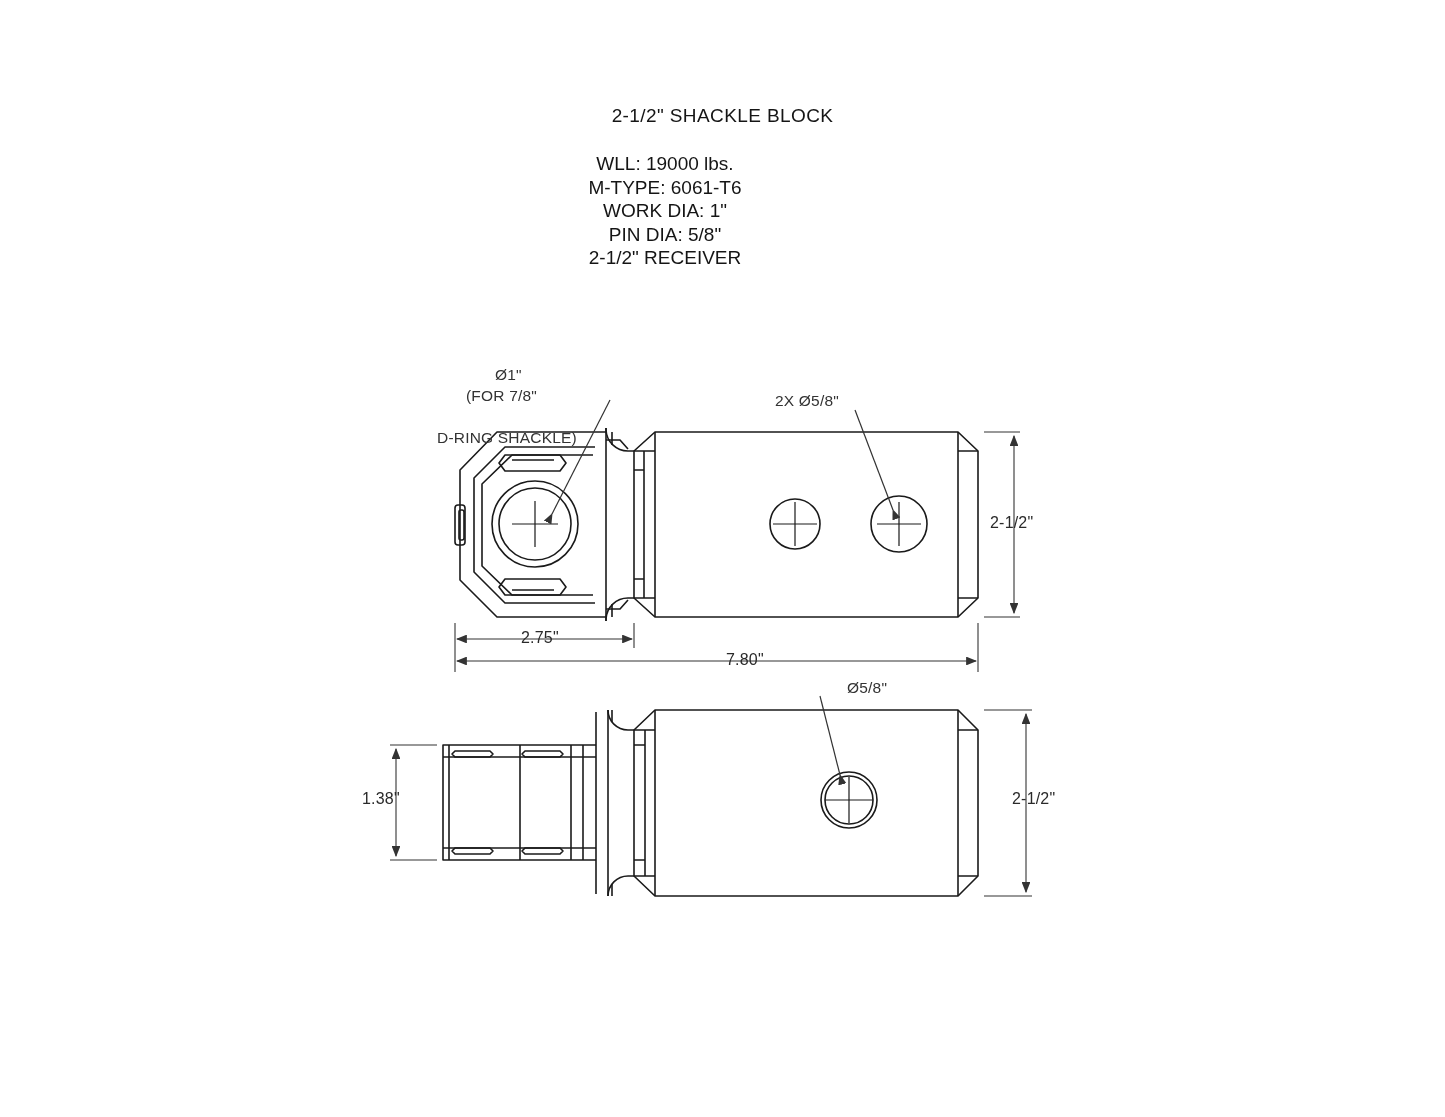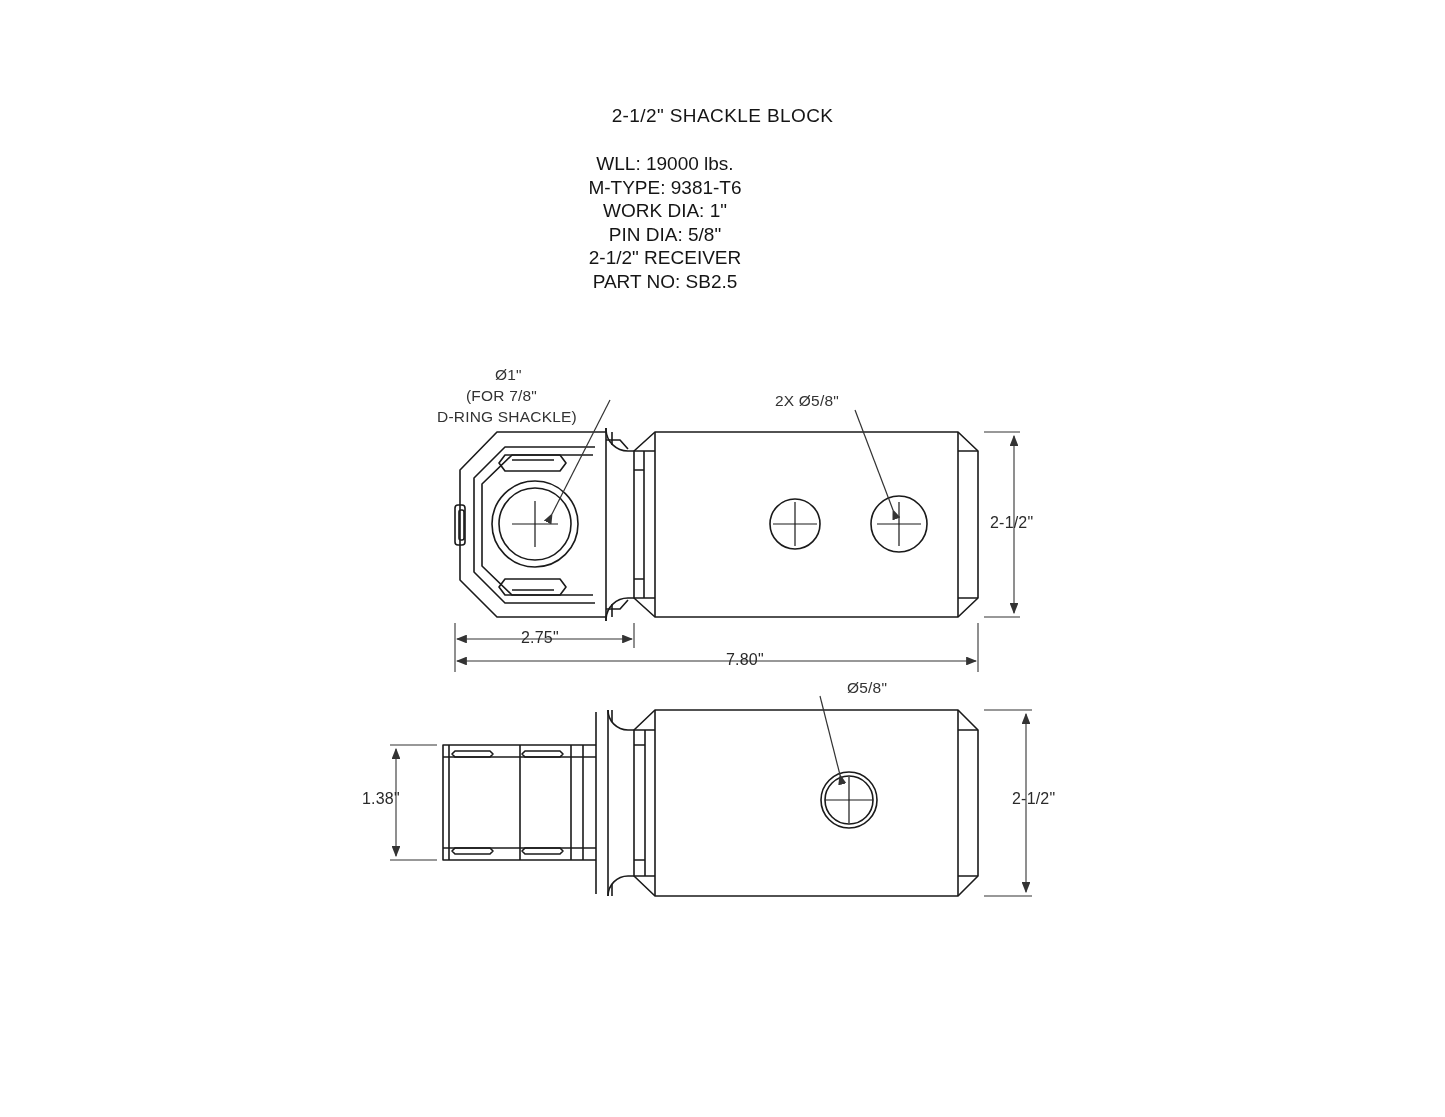--- a/index.html
+++ b/index.html
@@ -65,25 +65,24 @@
 </style>
 </head>
 <body>
 
 <div class="sheet">
 
   <div class="title">2-1/2" SHACKLE BLOCK</div>
 
   <div class="spec-list">
     <div>WLL: 19000 lbs.</div>
-    <div>M-TYPE: 9381-T6</div>
+    <div>M-TYPE: 6061-T6</div>
     <div>WORK DIA: 1"</div>
     <div>PIN DIA: 5/8"</div>
     <div>2-1/2" RECEIVER</div>
-    <div>PART NO: SB2.5</div>
   </div>
 
   <svg class="draw" viewBox="0 0 1445 1117">
     <defs>
       <marker id="arrow-end" markerWidth="10" markerHeight="8" refX="9" refY="4" orient="auto">
         <path d="M0,0 L10,4 L0,8 z" fill="#333"></path>
       </marker>
       <marker id="arrow-start" markerWidth="10" markerHeight="8" refX="1" refY="4" orient="auto">
         <path d="M10,0 L0,4 L10,8 z" fill="#333"></path>
       </marker>
@@ -208,21 +207,21 @@
 
     <g stroke="#333" stroke-width="1.1" fill="none">
       <path d="M 437,745 L 390,745"></path>
       <path d="M 437,860 L 390,860"></path>
       <path d="M 396,749 L 396,856" marker-start="url(#arrow-start)" marker-end="url(#arrow-end)"></path>
     </g>
   </svg>
 
   <div class="lbl" style="left:495px; top:366px;">Ø1"</div>
   <div class="lbl" style="left:466px; top:387px;">(FOR 7/8"</div>
-  <div class="lbl" style="left:437px; top:408px;">D-RING SHACKLE)</div>
+  <div class="lbl" style="left:437px; top:429px;">D-RING SHACKLE)</div>
 
   <div class="lbl" style="left:775px; top:392px;">2X Ø5/8"</div>
 
   <div class="lbl dim" style="left:990px; top:514px;">2-1/2"</div>
   <div class="lbl dim" style="left:521px; top:629px;">2.75"</div>
   <div class="lbl dim" style="left:726px; top:651px;">7.80"</div>
 
   <div class="lbl" style="left:847px; top:679px;">Ø5/8"</div>
   <div class="lbl dim" style="left:1012px; top:790px;">2-1/2"</div>
   <div class="lbl dim" style="left:362px; top:790px;">1.38"</div>

